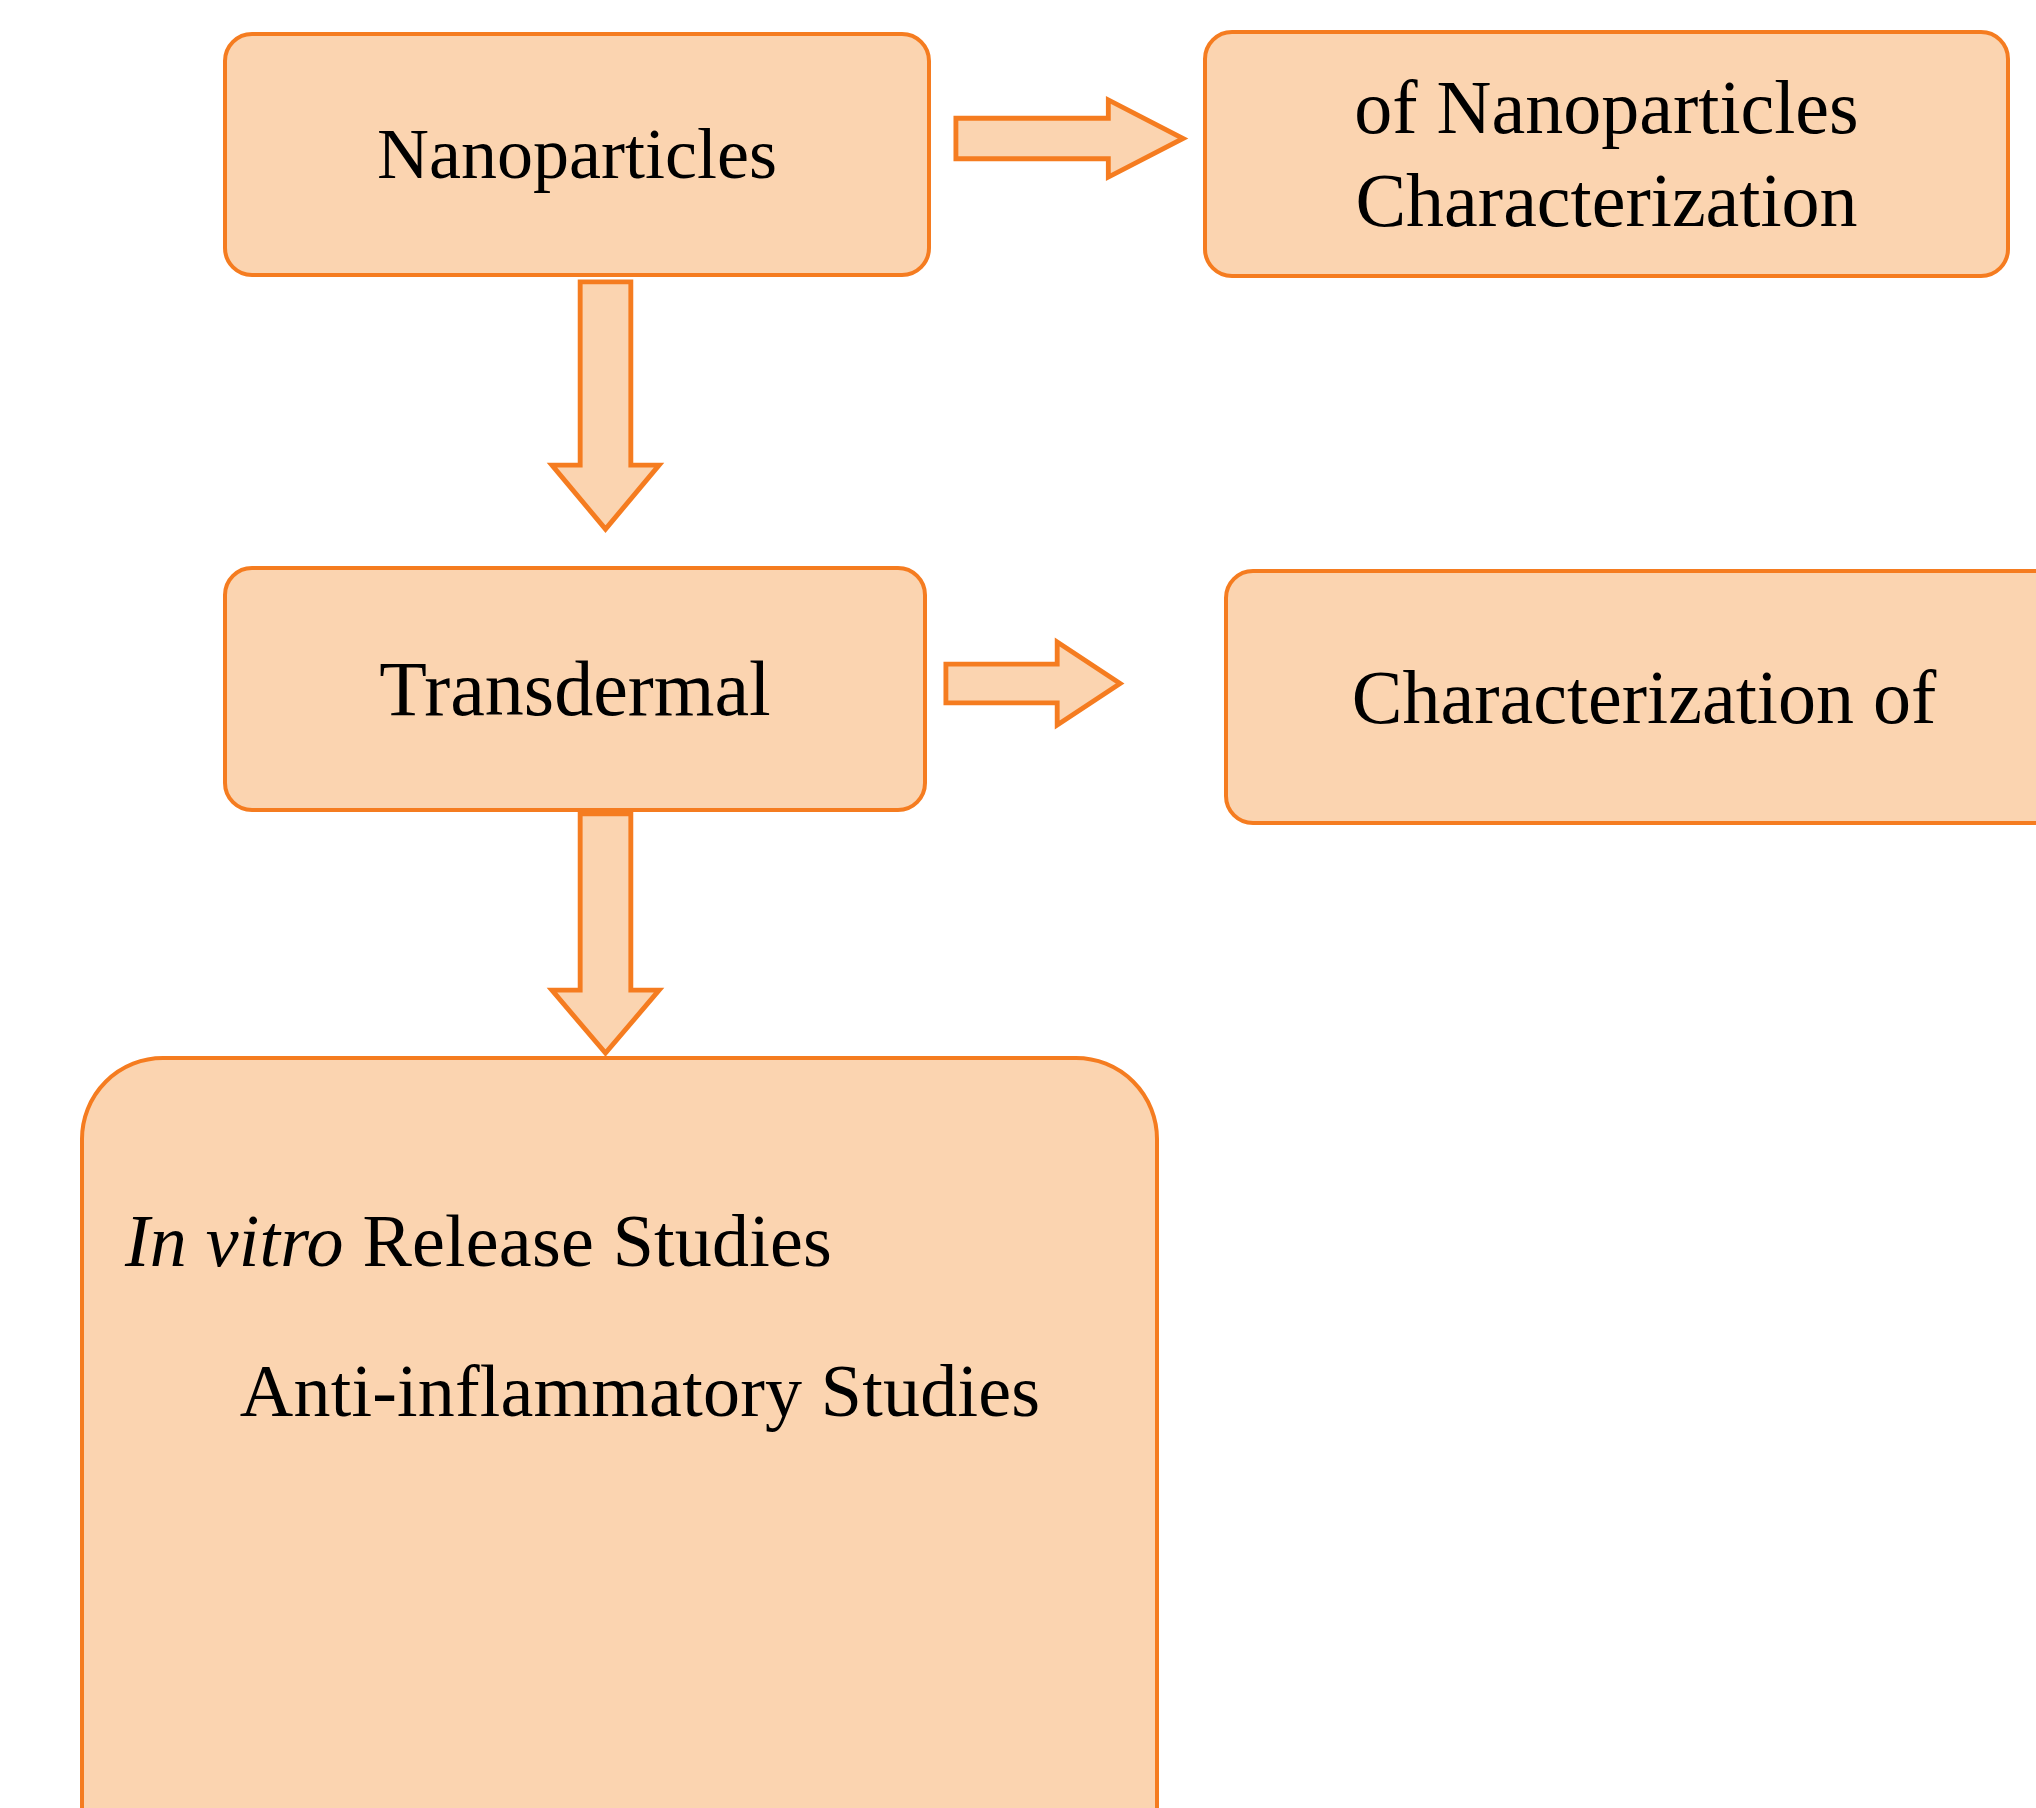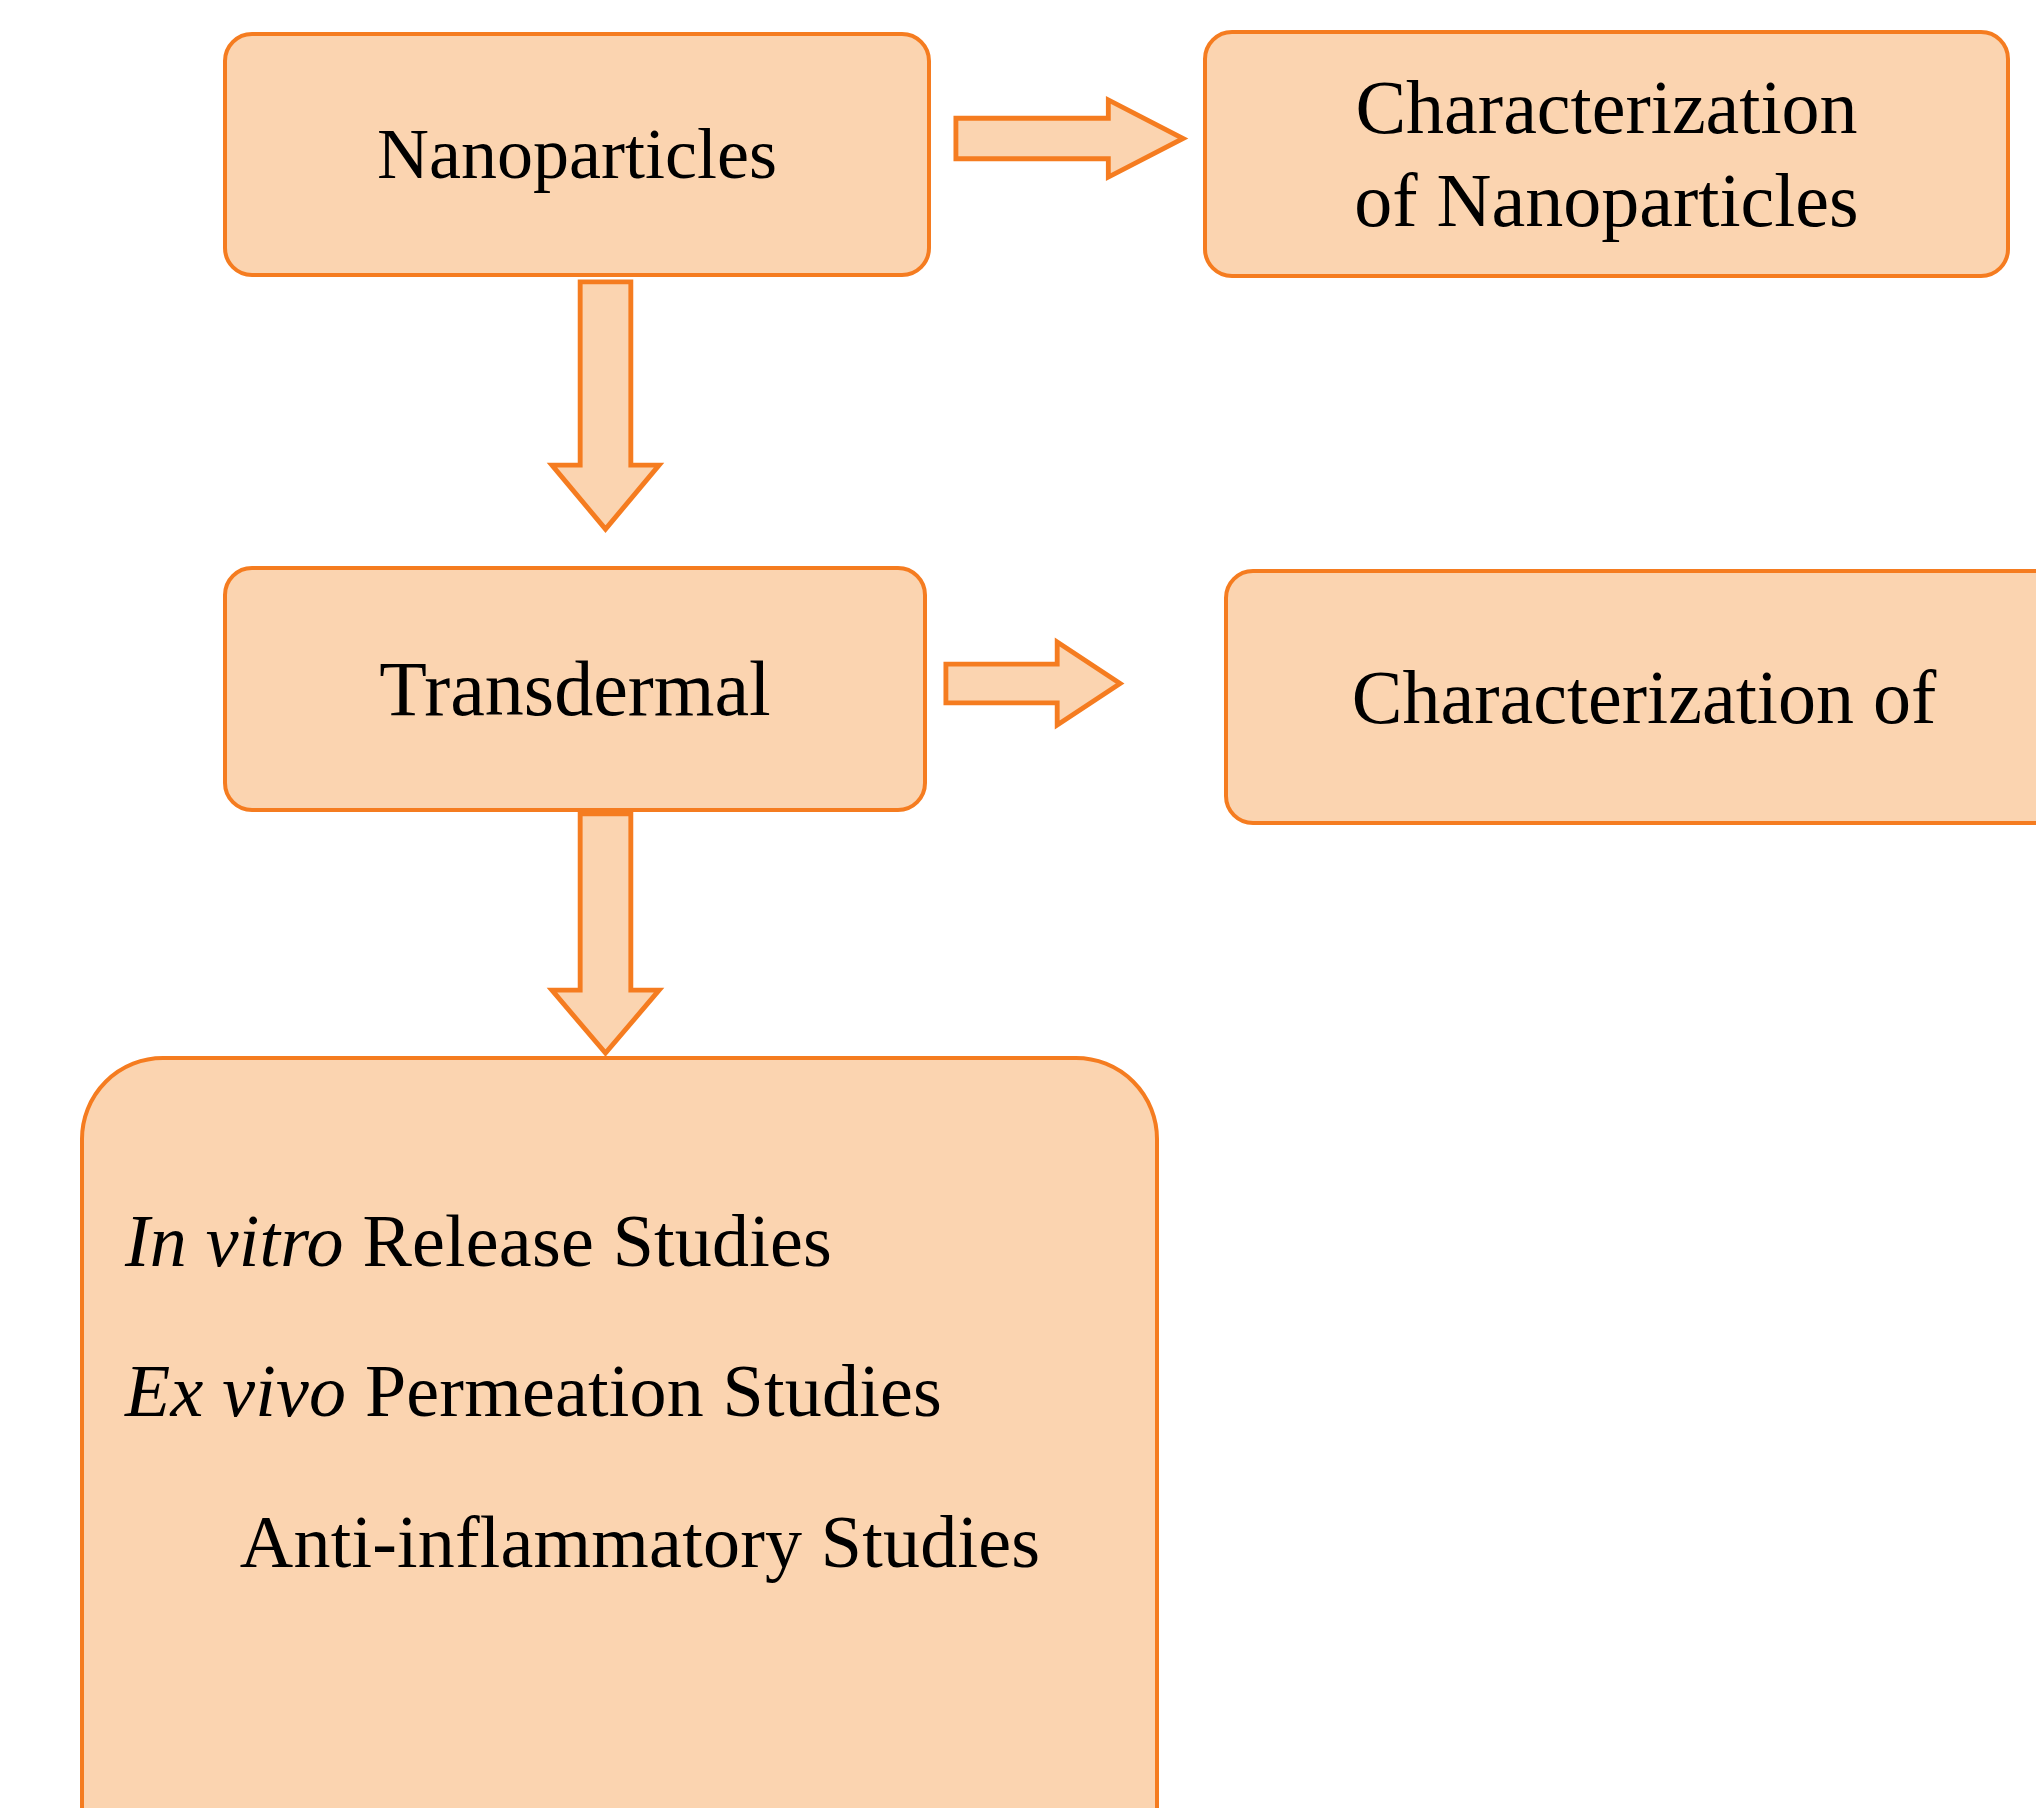--- a/index.html
+++ b/index.html
@@ -131,22 +131,22 @@
       <span class="line">Nanoparticles</span>
     </span>
   </div>
 
   <svg class="arrow-svg" id="arrow-np-to-char" viewBox="0 0 240 86" preserveAspectRatio="none">
     <polygon class="arrow-shape" points="3,22 160,22 160,3 237,43 160,83 160,64 3,64"></polygon>
   </svg>
 
   <div class="node" id="node-char-nanoparticles">
     <span class="label">
+      <span class="line">of Nanoparticles</span>
       <span class="line">Characterization</span>
-      <span class="line">of Nanoparticles</span>
     </span>
   </div>
 
   <svg class="arrow-svg" id="arrow-np-to-patch" viewBox="0 0 116 262" preserveAspectRatio="none">
     <polygon class="arrow-shape" points="32,3 84,3 84,192 113,192 58,258 3,192 32,192"></polygon>
   </svg>
 
   <div class="node" id="node-transdermal-patches">
     <span class="label">
       <span class="line">Transdermal</span>
@@ -163,19 +163,18 @@
     </span>
   </div>
 
   <svg class="arrow-svg" id="arrow-patch-to-studies" viewBox="0 0 116 254" preserveAspectRatio="none">
     <polygon class="arrow-shape" points="32,3 84,3 84,185 113,185 58,250 3,185 32,185"></polygon>
   </svg>
 
   <div class="node" id="node-studies">
     <div class="studies-list">
       <span class="study-line"><span class="it">In vitro</span><span> Release Studies</span></span>
-      <span class="study-line"><span class="it">Ex vivo</span><span> Permeation Studies</span></span>
       <span class="study-line"><span class="it"></span><span>Anti-inflammatory Studies</span></span>
     </div>
   </div>
 
 </div>
 
 
 </body></html>

